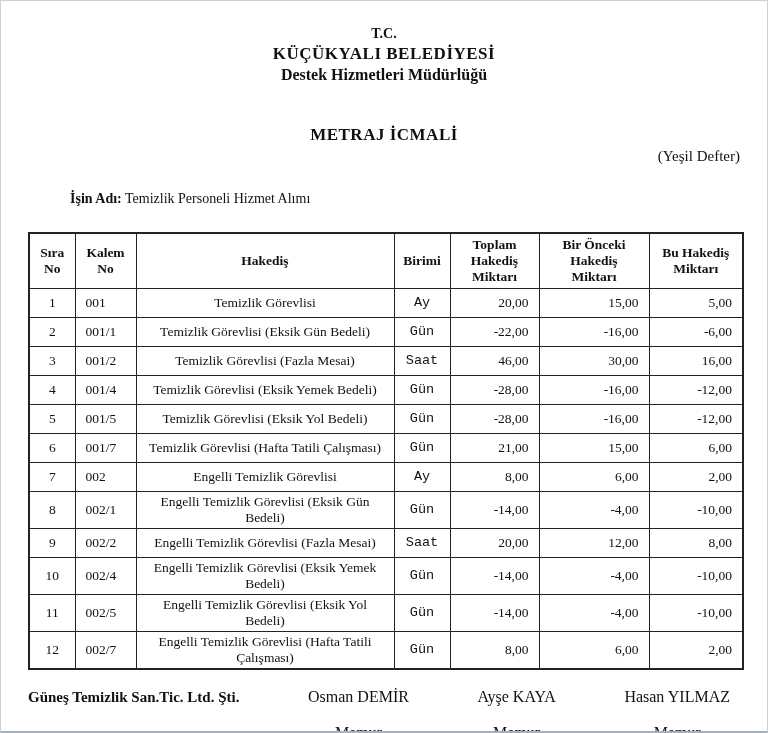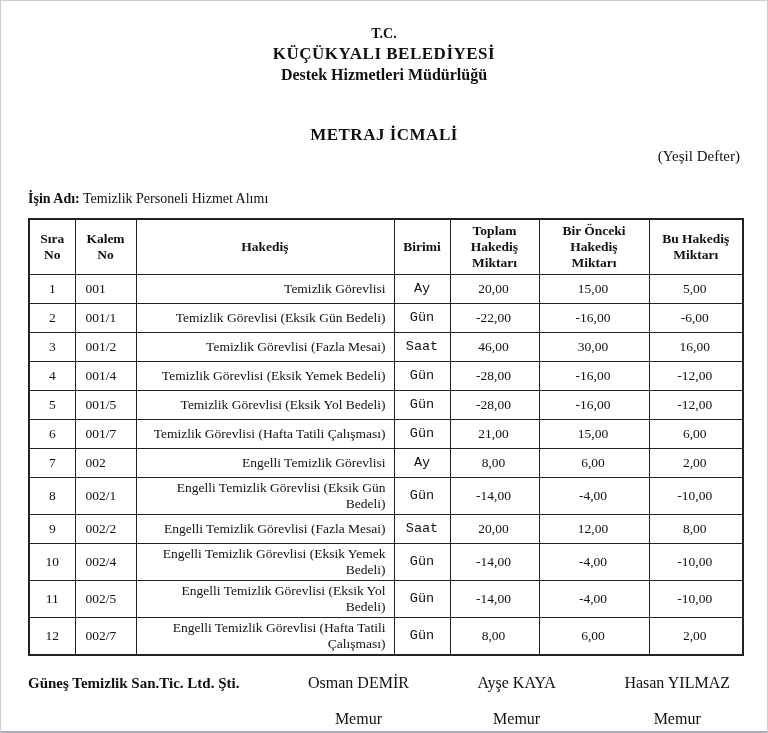--- a/index.html
+++ b/index.html
@@ -20,57 +20,57 @@
   .org { text-align:center; }
   .org-country   { font-weight:bold; font-size:14px; line-height:18px; }
   .org-name      { font-weight:bold; font-size:17px; line-height:22px; letter-spacing:0.5px; }
   .org-dept      { font-weight:bold; font-size:16px; line-height:19px; }
 
   .title-block { text-align:center; margin-top:40px; }
   .doc-title    { font-weight:bold; font-size:17px; line-height:22px; letter-spacing:0.5px; }
   .doc-subtitle { font-size:15px; line-height:20px;text-align:right; }
 
   
-  .meta-row { display:flex; justify-content:space-between; align-items:flex-end; margin-top:24px; }
+  .meta-row { display:flex; justify-content:space-between; align-items:flex-end; margin-top:24px;margin-left:42px; }
   .job-line  { font-size:14px; line-height:18px; padding-bottom:8px; }
   .job-label { font-weight:bold; }
   .page-info { font-size:13px; line-height:17px; padding-right:10px; padding-bottom:2px; }
   .pi-row   { display:flex; }
   .pi-label { font-weight:bold; text-align:right; width:84px; }
   .pi-value { margin-left:10px; width:30px; }
 
   
   table.metraj {
     width:714px;
     border-collapse:collapse;
     table-layout:fixed;
-    margin-top:2px;
+    margin-top:16px;
     font-size:13.5px;
   }
   table.metraj th, table.metraj td {
     border:1px solid #222;
     padding:2px 8px;
     vertical-align:middle;
     overflow:hidden;
   }
   table.metraj { border:2px solid #222; }
   table.metraj th {
     font-weight:bold;
     text-align:center;
     white-space:pre-line;
     line-height:16px;
     padding:3px 4px;
     height:46px;
   }
   table.metraj td { height:24px; line-height:16px; }
   .c-sira  { text-align:center; }
   .c-kalem { text-align:left; padding-left:10px !important; }
-  .c-tanim { text-align:right; }
+  .c-tanim { text-align:center; }
   .c-birim { text-align:center;font-family:Liberation Mono, monospace; }
-  .c-toplam, .c-onceki, .c-bu { text-align:center; padding-right:10px !important; }
+  .c-toplam, .c-onceki, .c-bu { text-align:right; padding-right:10px !important; }
 
   
   .footer { display:flex; margin-top:18px; width:714px; }
   .company {
     font-weight:bold; font-size:15px; line-height:19px;
     width:250px; text-align:left; flex:0 0 auto;
   }
   .sig-area { flex:1 1 auto; display:flex; justify-content:space-between; padding:0 12px 0 30px; }
   .sig { text-align:center; font-size:16px; line-height:18px; }
   .sig-name { }

